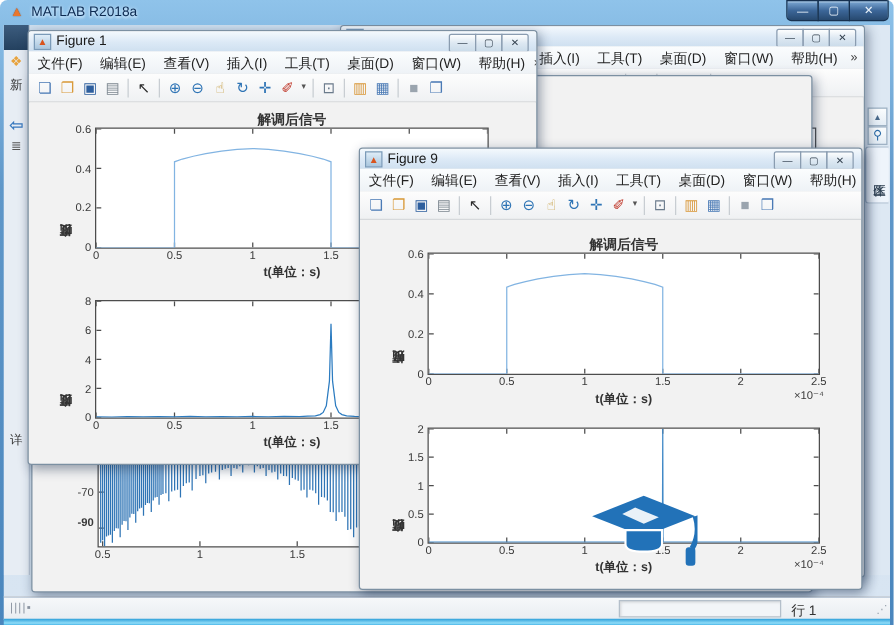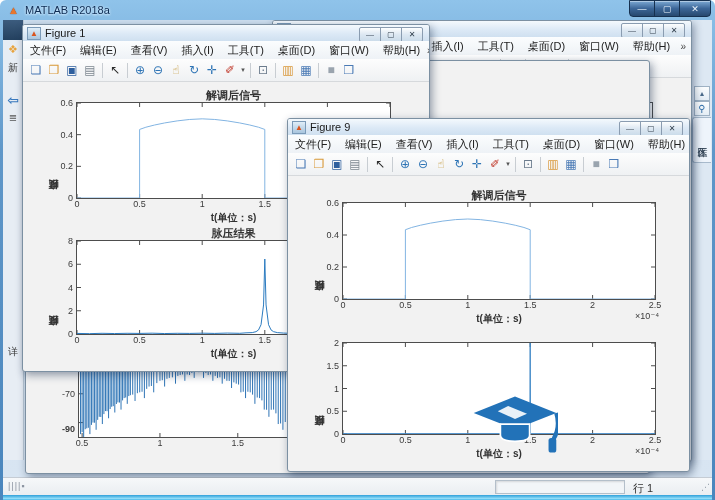--- a/index.html
+++ b/index.html
@@ -177,21 +177,21 @@
     </div>
 
     <div class="window" style="left:22px;top:40px;width:625px;height:414px;z-index:2;">
       <div class="canvas bare">
         <div class="axes" style="left:51px;top:291px;width:483px;height:85px;">
             <span class="xtick" style="left: 3.11327px;">0.5</span>
             <span class="xtick" style="left: 80.945px;">1</span>
             <span class="xtick" style="left: 158.777px;">1.5</span>
             <span class="ytick" style="top: 10.9514px;">-70</span>
             <span class="ytick" style="top: 39.7708px;">-70</span>
-            <span class="ytick" style="top: 75px; font-weight: bold;">-90</span>
+            <span class="ytick" style="top: 64px; font-weight: bold;">-90</span>
             <svg width="481" height="83">
               <line x1="3.1132686084142427" y1="83" x2="3.1132686084142427" y2="79" stroke="#4d4d4d" stroke-width="1"></line>
               <line x1="3.1132686084142427" y1="0" x2="3.1132686084142427" y2="4" stroke="#4d4d4d" stroke-width="1"></line>
               <line x1="80.94498381877024" y1="83" x2="80.94498381877024" y2="79" stroke="#4d4d4d" stroke-width="1"></line>
               <line x1="80.94498381877024" y1="0" x2="80.94498381877024" y2="4" stroke="#4d4d4d" stroke-width="1"></line>
               <line x1="158.77669902912623" y1="83" x2="158.77669902912623" y2="79" stroke="#4d4d4d" stroke-width="1"></line>
               <line x1="158.77669902912623" y1="0" x2="158.77669902912623" y2="4" stroke="#4d4d4d" stroke-width="1"></line>
               <line x1="0" y1="10.951388888888872" x2="4" y2="10.951388888888872" stroke="#4d4d4d" stroke-width="1"></line>
               <line x1="481" y1="10.951388888888872" x2="477" y2="10.951388888888872" stroke="#4d4d4d" stroke-width="1"></line>
               <line x1="0" y1="39.77083333333333" x2="4" y2="39.77083333333333" stroke="#4d4d4d" stroke-width="1"></line>
@@ -384,21 +384,20 @@
               <line x1="0" y1="63.33333333333333" x2="4" y2="63.33333333333333" stroke="#4d4d4d" stroke-width="1"></line>
               <line x1="313" y1="63.33333333333333" x2="309" y2="63.33333333333333" stroke="#4d4d4d" stroke-width="1"></line>
               <line x1="0" y1="31.666666666666657" x2="4" y2="31.666666666666657" stroke="#4d4d4d" stroke-width="1"></line>
               <line x1="313" y1="31.666666666666657" x2="309" y2="31.666666666666657" stroke="#4d4d4d" stroke-width="1"></line>
               <line x1="0" y1="0" x2="4" y2="0" stroke="#4d4d4d" stroke-width="1"></line>
               <line x1="313" y1="0" x2="309" y2="0" stroke="#4d4d4d" stroke-width="1"></line>
               <polyline points="0,95 62.6,95 62.6,26.441666666666663 68.86000000000001,24.224999999999994 77.624,22.008333333333326 87.63999999999999,19.950000000000003 100.16,17.891666666666666 112.67999999999999,16.46666666666667 125.2,15.833333333333329 137.72000000000003,16.46666666666667 150.23999999999998,17.891666666666666 162.76000000000002,19.950000000000003 172.77599999999998,22.008333333333326 181.54,24.224999999999994 187.79999999999998,26.441666666666663 187.79999999999998,95 313,95" fill="none" stroke="#82b4e2" stroke-width="1"></polyline>
             </svg>
           </div>
         <div class="axes" style="left:52px;top:158px;width:315px;height:95px;">
-            <span class="ptitle">脉压结果</span>
             <span class="pxlabel">t(单位：s)</span>
             <span class="pylabel">幅度</span>
             <span class="xmult">×10⁻⁴</span>
             <span class="xtick" style="left: 0px;">0</span>
             <span class="xtick" style="left: 62.6px;">0.5</span>
             <span class="xtick" style="left: 125.2px;">1</span>
             <span class="xtick" style="left: 187.8px;">1.5</span>
             <span class="xtick" style="left: 250.4px;">2</span>
             <span class="xtick" style="left: 313px;">2.5</span>
             <span class="ytick" style="top: 93px;">0</span>

